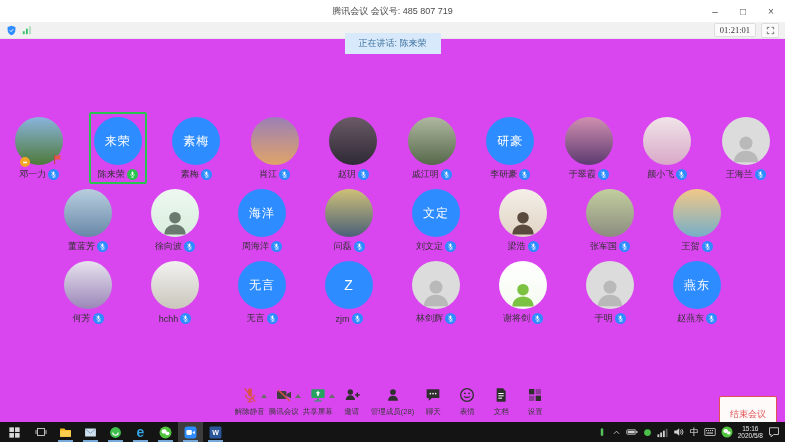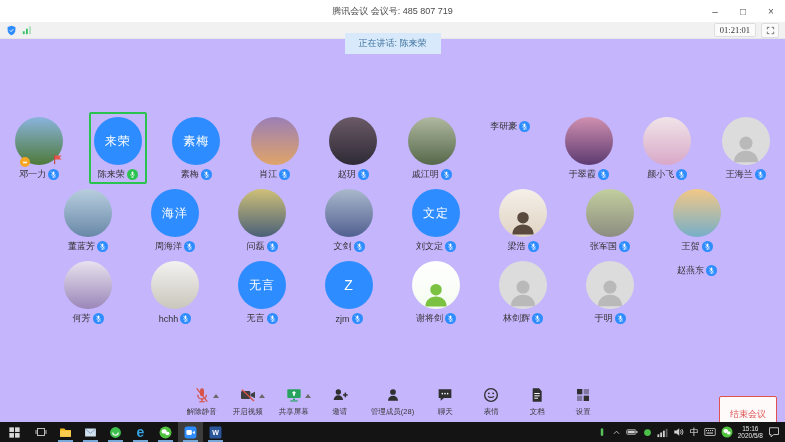--- a/index.html
+++ b/index.html
@@ -1,16 +1,16 @@
 <!DOCTYPE html>
 <html><head>
 <meta charset="utf-8">
 <style>
   html,body{margin:0;padding:0;background:#888;}
-  .app{position:relative;width:785px;height:442px;background:#c4b5fd;overflow:hidden;
+  .app{position:relative;width:785px;height:442px;background:#d946ef;overflow:hidden;
        font-family:"Liberation Sans",sans-serif;-webkit-font-smoothing:antialiased;}
   
   .titlebar{position:absolute;top:0;left:0;right:0;height:22px;background:#fff;}
   .window-title{position:absolute;left:50%;top:50%;transform:translate(-50%,-50%);
        font-size:9px;color:#4a4a4a;white-space:nowrap;}
   .win-controls{position:absolute;right:0;top:0;height:22px;display:flex;}
   .win-btn{width:28px;height:22px;display:flex;align-items:center;justify-content:center;
        font-size:10px;color:#555;cursor:default;}
   
   .statusbar{position:absolute;top:22px;left:0;right:0;height:17px;background:#f1f1f1;
@@ -34,21 +34,21 @@
   .avatar.initials{background:#2d8cff;color:#fff;font-size:12px;letter-spacing:1px;}
   .avatar .fill{position:absolute;inset:0;border-radius:50%;overflow:hidden;display:flex;
        align-items:flex-end;justify-content:center;}
   .av-badge{position:absolute;display:flex;align-items:center;justify-content:center;border-radius:50%;}
   .name-row{margin-top:4px;height:11px;display:flex;align-items:center;gap:2px;}
   .p-name{font-size:9px;color:#333;white-space:nowrap;}
   .mic-badge{width:11px;height:11px;border-radius:50%;background:#2d8cff;flex-shrink:0;
        display:flex;align-items:center;justify-content:center;}
   
   .toolbar{position:absolute;top:388px;left:0;right:0;height:34px;display:flex;
-       justify-content:center;align-items:flex-start;gap:16px;}
+       justify-content:center;align-items:flex-start;gap:4px;}
   .tb-item{display:flex;flex-direction:column;align-items:center;position:relative;min-width:30px;}
   .tb-iconwrap{height:17px;display:flex;align-items:center;position:relative;}
   .tb-caret{position:absolute;right:-9px;top:6px;width:0;height:0;
        border-left:3px solid transparent;border-right:3px solid transparent;border-bottom:4px solid #6a6a6a;}
   .tb-label{font-size:7.5px;color:#3a3a3a;margin-top:2px;white-space:nowrap;}
   .end-btn{position:absolute;top:396px;right:8px;background:#fefafa;border:1px solid #e05252;
        color:#e05252;font-size:9px;padding:11px 10px;border-radius:2px;font-family:inherit;}
   
   .taskbar{position:absolute;top:422px;left:0;right:0;height:20px;background:#141414;
        display:flex;align-items:stretch;}
@@ -201,20 +201,21 @@
                 <rect x="9" y="2" width="6" height="12" rx="3" fill="#fff"></rect>
                 <path d="M5.5 11.5a6.5 6.5 0 0 0 13 0" stroke="#fff" stroke-width="2" fill="none"></path>
                 <rect x="11" y="18" width="2" height="3.5" fill="#fff"></rect>
                 <rect x="8" y="21.2" width="8" height="1.8" fill="#fff"></rect>
                 <line x1="4" y1="2" x2="20" y2="22" stroke="#fff" stroke-width="2"></line>
               </svg>
             </span>
           </div>
         </div>
         <div class="tile">
+          <div class="avatar initials">研豪</div>
           <div class="name-row">
             <span class="p-name">李研豪</span>
             <span class="mic-badge">
               <svg width="7" height="7" viewBox="0 0 24 24" xmlns="http://www.w3.org/2000/svg">
                 <rect x="9" y="2" width="6" height="12" rx="3" fill="#fff"></rect>
                 <path d="M5.5 11.5a6.5 6.5 0 0 0 13 0" stroke="#fff" stroke-width="2" fill="none"></path>
                 <rect x="11" y="18" width="2" height="3.5" fill="#fff"></rect>
                 <rect x="8" y="21.2" width="8" height="1.8" fill="#fff"></rect>
                 <line x1="4" y1="2" x2="20" y2="22" stroke="#fff" stroke-width="2"></line>
               </svg>
@@ -284,53 +285,60 @@
                 <rect x="9" y="2" width="6" height="12" rx="3" fill="#fff"></rect>
                 <path d="M5.5 11.5a6.5 6.5 0 0 0 13 0" stroke="#fff" stroke-width="2" fill="none"></path>
                 <rect x="11" y="18" width="2" height="3.5" fill="#fff"></rect>
                 <rect x="8" y="21.2" width="8" height="1.8" fill="#fff"></rect>
                 <line x1="4" y1="2" x2="20" y2="22" stroke="#fff" stroke-width="2"></line>
               </svg>
             </span>
           </div>
         </div>
         <div class="tile">
+          <div class="avatar" style="background: linear-gradient(rgb(238, 248, 240) 0%, rgb(216, 238, 222) 100%);">
+            <span class="fill">
+              <svg width="30" height="30" viewBox="0 0 24 24" xmlns="http://www.w3.org/2000/svg">
+                <circle cx="12" cy="8.5" r="4.6" fill="#6a7a6e"></circle>
+                <path d="M3.5 22c0-5 3.8-8 8.5-8s8.5 3 8.5 8z" fill="#6a7a6e"></path>
+              </svg>
+            </span>
+          </div>
+          <div class="name-row">
+            <span class="p-name">徐向波</span>
+            <span class="mic-badge">
+              <svg width="7" height="7" viewBox="0 0 24 24" xmlns="http://www.w3.org/2000/svg">
+                <rect x="9" y="2" width="6" height="12" rx="3" fill="#fff"></rect>
+                <path d="M5.5 11.5a6.5 6.5 0 0 0 13 0" stroke="#fff" stroke-width="2" fill="none"></path>
+                <rect x="11" y="18" width="2" height="3.5" fill="#fff"></rect>
+                <rect x="8" y="21.2" width="8" height="1.8" fill="#fff"></rect>
+                <line x1="4" y1="2" x2="20" y2="22" stroke="#fff" stroke-width="2"></line>
+              </svg>
+            </span>
+          </div>
+        </div>
+        <div class="tile">
           <div class="avatar initials">海洋</div>
           <div class="name-row">
             <span class="p-name">周海洋</span>
             <span class="mic-badge">
               <svg width="7" height="7" viewBox="0 0 24 24" xmlns="http://www.w3.org/2000/svg">
                 <rect x="9" y="2" width="6" height="12" rx="3" fill="#fff"></rect>
                 <path d="M5.5 11.5a6.5 6.5 0 0 0 13 0" stroke="#fff" stroke-width="2" fill="none"></path>
                 <rect x="11" y="18" width="2" height="3.5" fill="#fff"></rect>
                 <rect x="8" y="21.2" width="8" height="1.8" fill="#fff"></rect>
                 <line x1="4" y1="2" x2="20" y2="22" stroke="#fff" stroke-width="2"></line>
               </svg>
             </span>
           </div>
         </div>
         <div class="tile">
           <div class="avatar" style="background: linear-gradient(rgb(207, 192, 120) 0%, rgb(74, 96, 120) 100%);"></div>
           <div class="name-row">
             <span class="p-name">问磊</span>
-            <span class="mic-badge">
-              <svg width="7" height="7" viewBox="0 0 24 24" xmlns="http://www.w3.org/2000/svg">
-                <rect x="9" y="2" width="6" height="12" rx="3" fill="#fff"></rect>
-                <path d="M5.5 11.5a6.5 6.5 0 0 0 13 0" stroke="#fff" stroke-width="2" fill="none"></path>
-                <rect x="11" y="18" width="2" height="3.5" fill="#fff"></rect>
-                <rect x="8" y="21.2" width="8" height="1.8" fill="#fff"></rect>
-                <line x1="4" y1="2" x2="20" y2="22" stroke="#fff" stroke-width="2"></line>
-              </svg>
-            </span>
-          </div>
-        </div>
-        <div class="tile">
-          <div class="avatar" style="background: linear-gradient(rgb(170, 184, 204) 0%, rgb(80, 96, 144) 100%);"></div>
-          <div class="name-row">
-            <span class="p-name">文剑</span>
             <span class="mic-badge">
               <svg width="7" height="7" viewBox="0 0 24 24" xmlns="http://www.w3.org/2000/svg">
                 <rect x="9" y="2" width="6" height="12" rx="3" fill="#fff"></rect>
                 <path d="M5.5 11.5a6.5 6.5 0 0 0 13 0" stroke="#fff" stroke-width="2" fill="none"></path>
                 <rect x="11" y="18" width="2" height="3.5" fill="#fff"></rect>
                 <rect x="8" y="21.2" width="8" height="1.8" fill="#fff"></rect>
                 <line x1="4" y1="2" x2="20" y2="22" stroke="#fff" stroke-width="2"></line>
               </svg>
             </span>
           </div>
@@ -458,20 +466,42 @@
                 <rect x="9" y="2" width="6" height="12" rx="3" fill="#fff"></rect>
                 <path d="M5.5 11.5a6.5 6.5 0 0 0 13 0" stroke="#fff" stroke-width="2" fill="none"></path>
                 <rect x="11" y="18" width="2" height="3.5" fill="#fff"></rect>
                 <rect x="8" y="21.2" width="8" height="1.8" fill="#fff"></rect>
                 <line x1="4" y1="2" x2="20" y2="22" stroke="#fff" stroke-width="2"></line>
               </svg>
             </span>
           </div>
         </div>
         <div class="tile">
+          <div class="avatar" style="background: rgb(220, 220, 220);">
+            <span class="fill">
+              <svg width="34" height="34" viewBox="0 0 24 24" xmlns="http://www.w3.org/2000/svg">
+                <circle cx="12" cy="8.5" r="4.6" fill="#b9b9b9"></circle>
+                <path d="M3.5 22c0-5 3.8-8 8.5-8s8.5 3 8.5 8z" fill="#b9b9b9"></path>
+              </svg>
+            </span>
+          </div>
+          <div class="name-row">
+            <span class="p-name">林剑辉</span>
+            <span class="mic-badge">
+              <svg width="7" height="7" viewBox="0 0 24 24" xmlns="http://www.w3.org/2000/svg">
+                <rect x="9" y="2" width="6" height="12" rx="3" fill="#fff"></rect>
+                <path d="M5.5 11.5a6.5 6.5 0 0 0 13 0" stroke="#fff" stroke-width="2" fill="none"></path>
+                <rect x="11" y="18" width="2" height="3.5" fill="#fff"></rect>
+                <rect x="8" y="21.2" width="8" height="1.8" fill="#fff"></rect>
+                <line x1="4" y1="2" x2="20" y2="22" stroke="#fff" stroke-width="2"></line>
+              </svg>
+            </span>
+          </div>
+        </div>
+        <div class="tile">
           <div class="avatar" style="background: linear-gradient(rgb(255, 255, 255) 0%, rgb(244, 251, 240) 100%);">
             <span class="fill">
               <svg width="30" height="30" viewBox="0 0 24 24" xmlns="http://www.w3.org/2000/svg">
                 <circle cx="12" cy="8.5" r="4.6" fill="#7cc242"></circle>
                 <path d="M3.5 22c0-5 3.8-8 8.5-8s8.5 3 8.5 8z" fill="#7cc242"></path>
               </svg>
             </span>
           </div>
           <div class="name-row">
             <span class="p-name">谢将剑</span>
@@ -489,55 +519,34 @@
         <div class="tile">
           <div class="avatar" style="background: rgb(220, 220, 220);">
             <span class="fill">
               <svg width="34" height="34" viewBox="0 0 24 24" xmlns="http://www.w3.org/2000/svg">
                 <circle cx="12" cy="8.5" r="4.6" fill="#b9b9b9"></circle>
                 <path d="M3.5 22c0-5 3.8-8 8.5-8s8.5 3 8.5 8z" fill="#b9b9b9"></path>
               </svg>
             </span>
           </div>
           <div class="name-row">
-            <span class="p-name">林剑辉</span>
-            <span class="mic-badge">
-              <svg width="7" height="7" viewBox="0 0 24 24" xmlns="http://www.w3.org/2000/svg">
-                <rect x="9" y="2" width="6" height="12" rx="3" fill="#fff"></rect>
-                <path d="M5.5 11.5a6.5 6.5 0 0 0 13 0" stroke="#fff" stroke-width="2" fill="none"></path>
-                <rect x="11" y="18" width="2" height="3.5" fill="#fff"></rect>
-                <rect x="8" y="21.2" width="8" height="1.8" fill="#fff"></rect>
-                <line x1="4" y1="2" x2="20" y2="22" stroke="#fff" stroke-width="2"></line>
-              </svg>
-            </span>
-          </div>
-        </div>
-        <div class="tile">
-          <div class="avatar" style="background: rgb(220, 220, 220);">
-            <span class="fill">
-              <svg width="34" height="34" viewBox="0 0 24 24" xmlns="http://www.w3.org/2000/svg">
-                <circle cx="12" cy="8.5" r="4.6" fill="#b9b9b9"></circle>
-                <path d="M3.5 22c0-5 3.8-8 8.5-8s8.5 3 8.5 8z" fill="#b9b9b9"></path>
-              </svg>
-            </span>
-          </div>
-          <div class="name-row">
             <span class="p-name">于明</span>
             <span class="mic-badge">
               <svg width="7" height="7" viewBox="0 0 24 24" xmlns="http://www.w3.org/2000/svg">
                 <rect x="9" y="2" width="6" height="12" rx="3" fill="#fff"></rect>
                 <path d="M5.5 11.5a6.5 6.5 0 0 0 13 0" stroke="#fff" stroke-width="2" fill="none"></path>
                 <rect x="11" y="18" width="2" height="3.5" fill="#fff"></rect>
                 <rect x="8" y="21.2" width="8" height="1.8" fill="#fff"></rect>
                 <line x1="4" y1="2" x2="20" y2="22" stroke="#fff" stroke-width="2"></line>
               </svg>
             </span>
           </div>
         </div>
         <div class="tile">
+          <div class="avatar initials">燕东</div>
           <div class="name-row">
             <span class="p-name">赵燕东</span>
             <span class="mic-badge">
               <svg width="7" height="7" viewBox="0 0 24 24" xmlns="http://www.w3.org/2000/svg">
                 <rect x="9" y="2" width="6" height="12" rx="3" fill="#fff"></rect>
                 <path d="M5.5 11.5a6.5 6.5 0 0 0 13 0" stroke="#fff" stroke-width="2" fill="none"></path>
                 <rect x="11" y="18" width="2" height="3.5" fill="#fff"></rect>
                 <rect x="8" y="21.2" width="8" height="1.8" fill="#fff"></rect>
                 <line x1="4" y1="2" x2="20" y2="22" stroke="#fff" stroke-width="2"></line>
               </svg>
@@ -563,21 +572,21 @@
       </div>
       <div class="tb-item">
         <div class="tb-iconwrap">
           <span class="tb-icon"><svg width="16" height="16" viewBox="0 0 24 24" xmlns="http://www.w3.org/2000/svg">
               <rect x="1.5" y="6" width="14" height="12" rx="2" fill="#3f3f3f"></rect>
               <path d="M16 10.5l6.5-3.5v10l-6.5-3.5z" fill="#3f3f3f"></path>
               <line x1="3" y1="4" x2="21" y2="21" stroke="#d85348" stroke-width="2.2"></line>
             </svg></span>
           <span class="tb-caret"></span>
         </div>
-        <div class="tb-label">开启视频</div>
+        <div class="tb-label">腾讯会议</div>
       </div>
       <div class="tb-item">
         <div class="tb-iconwrap">
           <span class="tb-icon"><svg width="16" height="16" viewBox="0 0 24 24" xmlns="http://www.w3.org/2000/svg">
               <rect x="2" y="3.5" width="20" height="13" rx="1.5" fill="#28a35f"></rect>
               <path d="M12 6l3.5 3.5h-2.2V13h-2.6V9.5H8.5z" fill="#fff"></path>
               <rect x="10.5" y="17.5" width="3" height="2" fill="#28a35f"></rect>
               <rect x="6.5" y="20" width="11" height="1.8" fill="#28a35f"></rect>
             </svg></span>
           <span class="tb-caret"></span>

